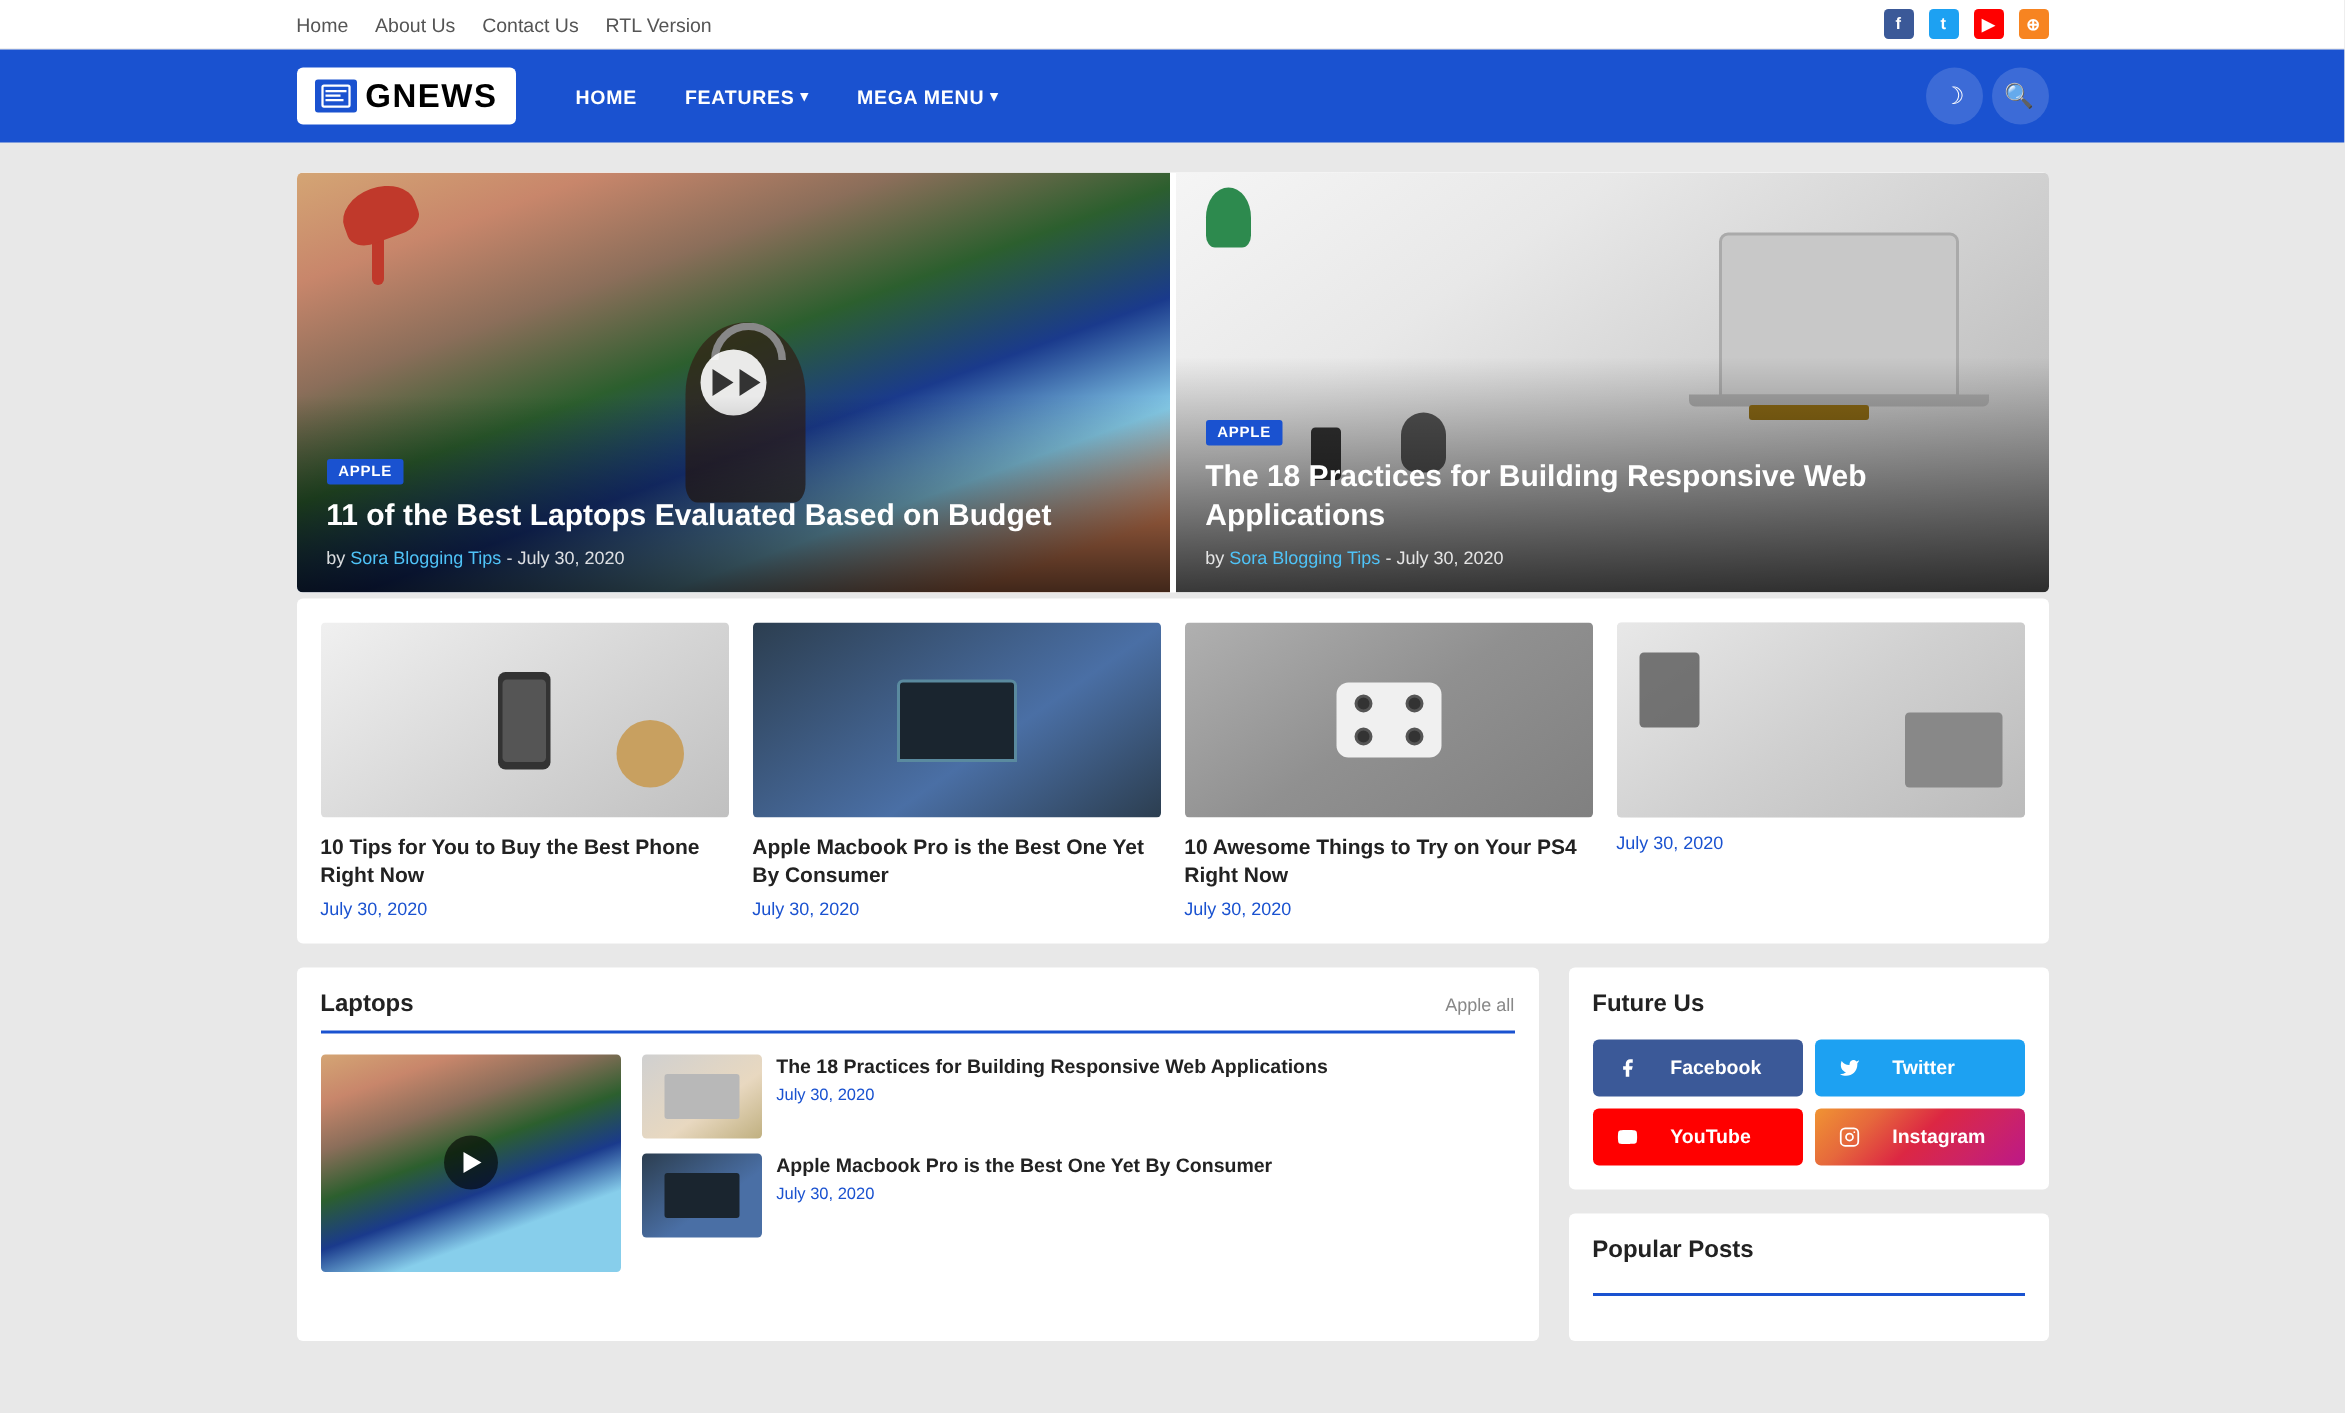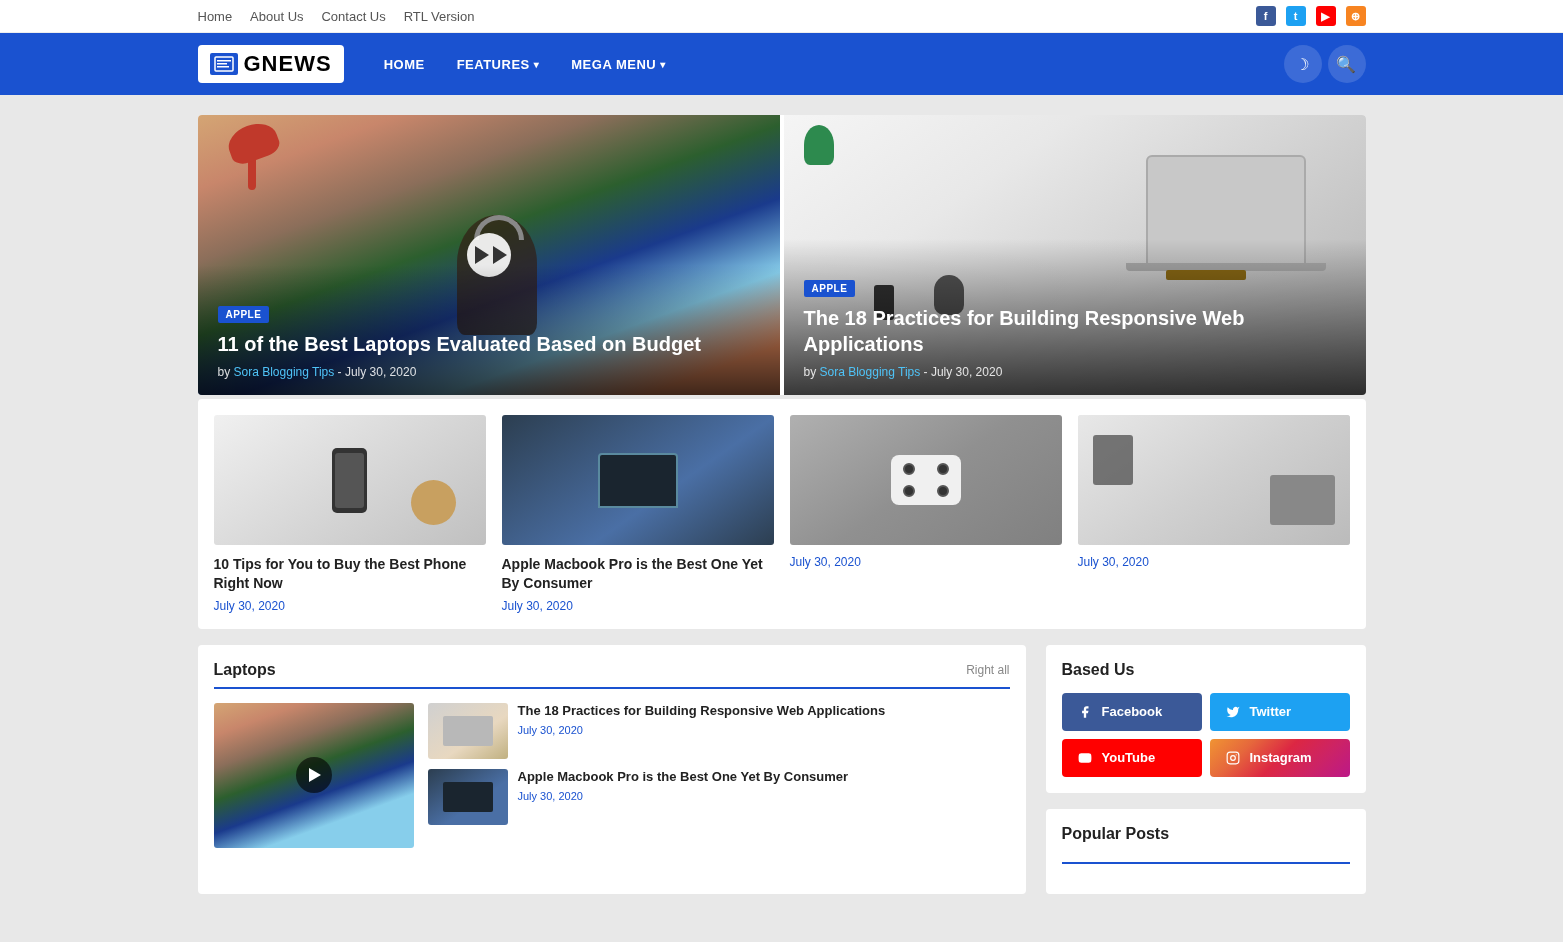--- a/index.html
+++ b/index.html
@@ -69,21 +69,21 @@
     .art-thumb-1 { background: linear-gradient(135deg, #ecf0f1, #95a5a6); }
     .art-thumb-2 { background: linear-gradient(135deg, #2c3e50, #4a6fa5); }
     .article-info .art-title { font-size: 13px; font-weight: 700; line-height: 1.3; margin-bottom: 4px; color: #222; }
     .article-info .art-date { font-size: 11px; color: #1a52d0; }
 
     
     .sidebar {}
     .follow-card { background: #fff; border-radius: 4px; padding: 16px; margin-bottom: 16px; }
     .follow-title { font-size: 16px; font-weight: 700; margin-bottom: 14px; color: #222; }
     .social-btns { display: grid; grid-template-columns: 1fr 1fr; gap: 8px; }
-    .soc-btn { display: flex; align-items: center; gap: 8px; padding: 10px 14px; border-radius: 4px; color: #fff; font-weight: 700; font-size: 13px; cursor: pointer; border: none; }
+    .soc-btn { display: flex; align-items: center; gap: 20px; padding: 10px 14px; border-radius: 4px; color: #fff; font-weight: 700; font-size: 13px; cursor: pointer; border: none; }
     .soc-fb { background: #3b5998; }
     .soc-tw { background: #1da1f2; }
     .soc-yt { background: #ff0000; }
     .soc-ig { background: linear-gradient(135deg, #f09433, #e6683c, #dc2743, #cc2366, #bc1888); }
     .soc-icon { width: 18px; height: 18px; display: flex; align-items: center; justify-content: center; font-size: 12px; }
 
     .popular-card { background: #fff; border-radius: 4px; padding: 16px; }
     .popular-title { font-size: 16px; font-weight: 700; margin-bottom: 14px; color: #222; border-bottom: 2px solid #1a52d0; padding-bottom: 19px; }
   </style>
 </head>
@@ -212,20 +212,21 @@
         <div class="small-card-img img-ps4" style="border-radius:3px; overflow:hidden;">
           <div style="width:100%; height:130px; background:linear-gradient(145deg, #b0b0b0 0%, #909090 50%, #808080 100%); display:flex; align-items:center; justify-content:center;">
             <div style="width:70px; height:50px; background:#f0f0f0; border-radius:8px; position:relative;">
               <div style="position:absolute; top:8px; left:12px; width:12px; height:12px; border-radius:50%; background:#333; border:2px solid #555;"></div>
               <div style="position:absolute; top:8px; right:12px; width:12px; height:12px; border-radius:50%; background:#333; border:2px solid #555;"></div>
               <div style="position:absolute; bottom:8px; left:12px; width:12px; height:12px; border-radius:50%; background:#333; border:2px solid #555;"></div>
               <div style="position:absolute; bottom:8px; right:12px; width:12px; height:12px; border-radius:50%; background:#333; border:2px solid #555;"></div>
             </div>
           </div>
         </div>
+        <div class="small-card-title">10 Awesome Things to Try on Your PS4 Right Now</div>
         <div class="small-card-date">July 30, 2020</div>
       </div>
 
       <div class="small-card">
         <div class="small-card-img img-tablet" style="border-radius:3px; overflow:hidden;">
           <div style="width:100%; height:130px; background:linear-gradient(145deg, #e8e8e8 0%, #d0d0d0 50%, #bbb 100%); display:flex; align-items:center; justify-content:center; position:relative;">
             <div style="width:65px; height:50px; background:#888; border-radius:3px; position:absolute; right:15px; bottom:20px;"></div>
             <div style="position:absolute; left:15px; top:20px; width:40px; height:50px; background:#444; border-radius:3px; opacity:0.7;"></div>
           </div>
         </div>
@@ -233,21 +234,21 @@
       </div>
 
     </div>
   </div>
 
   <div class="bottom-grid">
 
     <div class="section-card">
       <div class="section-header">
         <span class="section-title">Laptops</span>
-        <a class="view-all">Right all</a>
+        <a class="view-all">Apple all</a>
       </div>
 
       <div style="display:grid; grid-template-columns: 200px 1fr; gap:14px;">
 
         <div class="featured-thumb" style="position:relative;">
           <div style="width:200px; height:145px; background: linear-gradient(160deg, #d4a574 0%, #c8866b 15%, #8B6E5A 30%, #2c5f2e 45%, #1a3a8c 60%, #87CEEB 75%); border-radius:3px; overflow:hidden;">
             <div style="position:absolute; top:50%; left:50%; transform:translate(-50%,-50%); width:36px; height:36px; background:rgba(0,0,0,0.6); border-radius:50%; display:flex; align-items:center; justify-content:center;">
               <span style="border-left:12px solid #fff; border-top:7px solid transparent; border-bottom:7px solid transparent; margin-left:3px; display:inline-block;"></span>
             </div>
           </div>
@@ -279,21 +280,21 @@
             </div>
           </div>
 
         </div>
       </div>
     </div>
 
     <div class="sidebar">
 
       <div class="follow-card">
-        <div class="follow-title">Based Us</div>
+        <div class="follow-title">Future Us</div>
         <div class="social-btns">
           <button class="soc-btn soc-fb">
             <span class="soc-icon">
               <svg width="14" height="14" viewBox="0 0 24 24" fill="white">
                   <path d="M18 2h-3a5 5 0 0 0-5 5v3H7v4h3v8h4v-8h3l1-4h-4V7a1 1 0 0 1 1-1h3z"></path>
                 </svg>
             </span>
             <span>Facebook</span>
           </button>
           <button class="soc-btn soc-tw">

